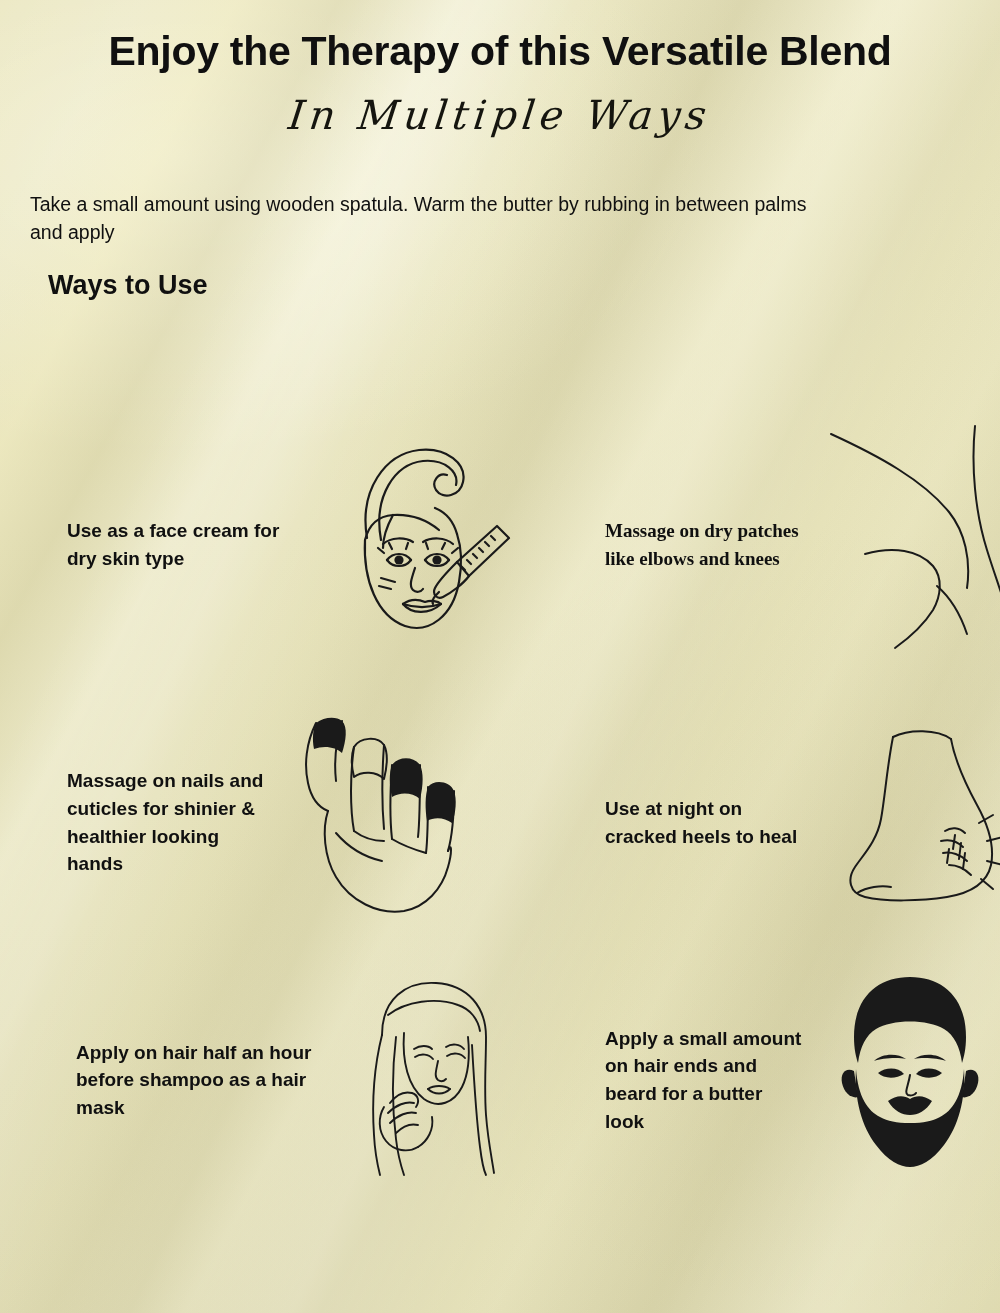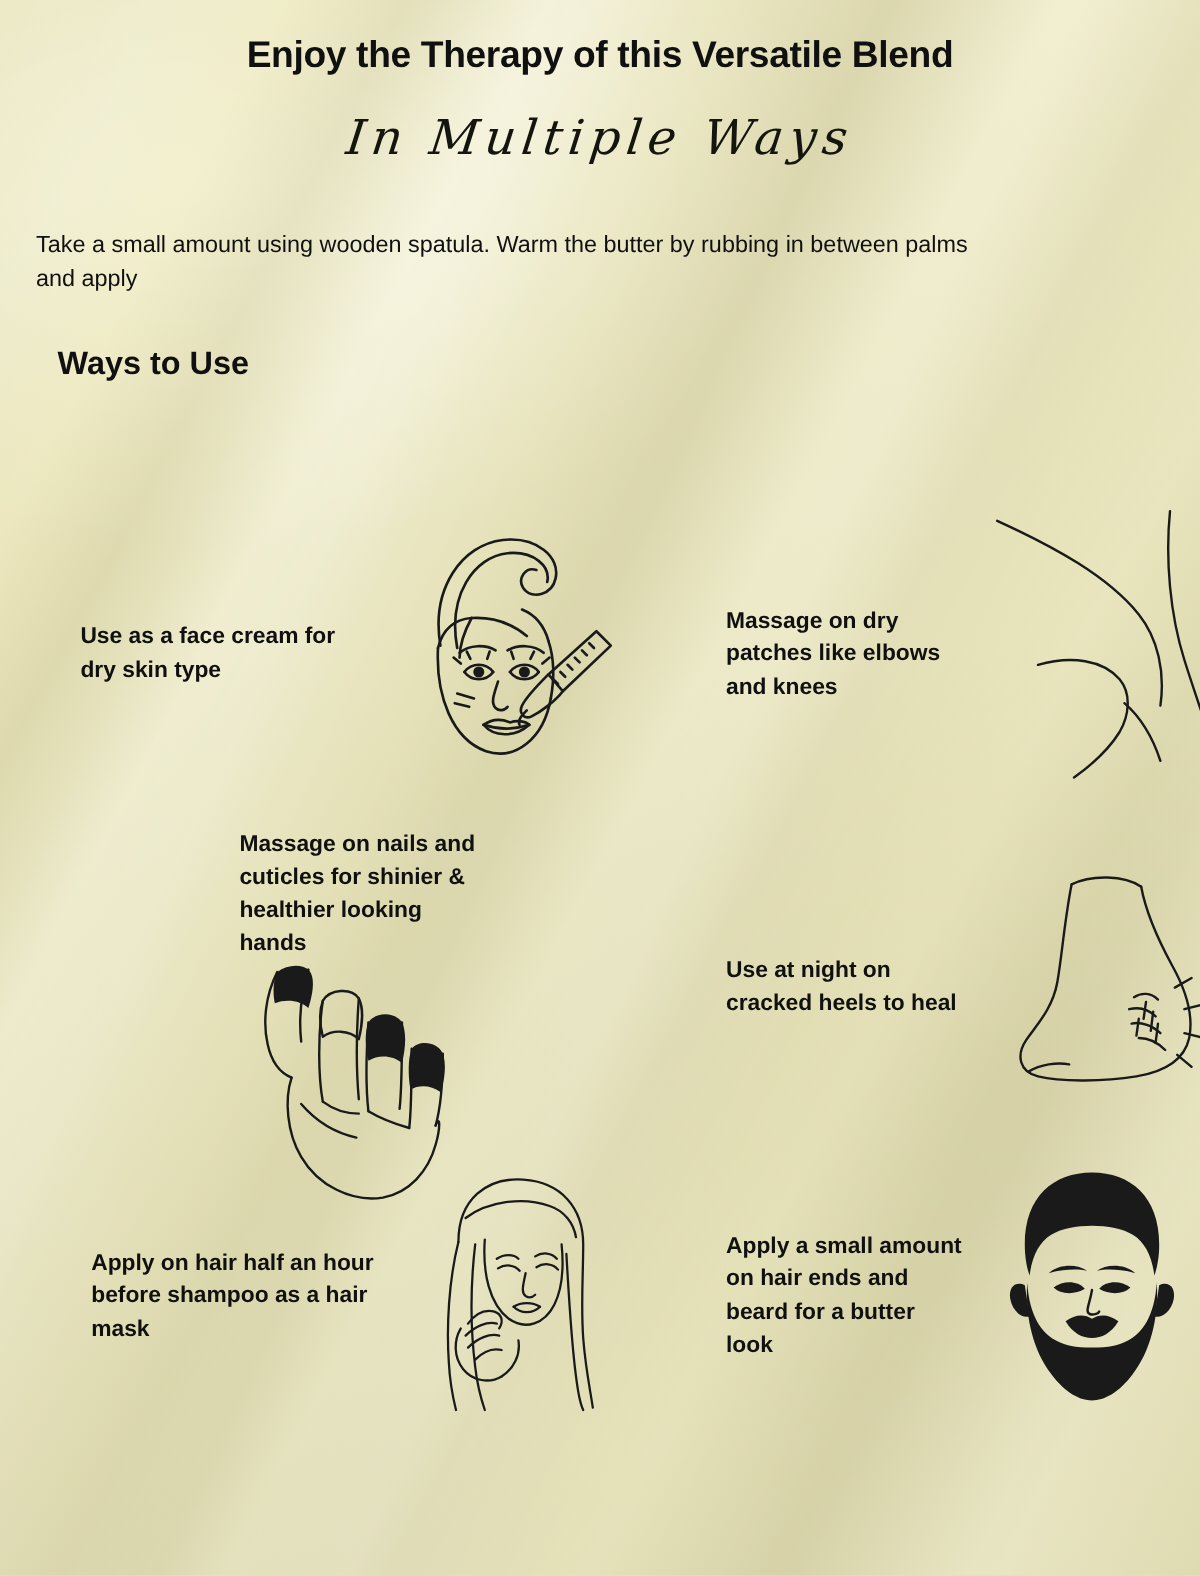--- a/index.html
+++ b/index.html
@@ -58,21 +58,21 @@
     position: relative;
     z-index: 2;
   }
 
   .title {
     position: absolute;
     left: 0;
     top: 28px;
     width: 1000px;
     text-align: center;
-    font-size: 31px;
+    font-size: 41px;
     font-weight: bold;
     color: #101010;
     letter-spacing: -0.3px;
   }
   .subtitle {
     position: absolute;
     left: 0;
     top: 92px;
     width: 1000px;
     text-align: center;
@@ -89,21 +89,21 @@
     top: 190px;
     width: 790px;
     font-size: 19.5px;
     font-weight: normal;
     line-height: 1.45;
     color: #101010;
   }
   .ways-heading {
     position: absolute;
     left: 48px;
-    top: 288px;
+    top: 270px;
     font-size: 27px;
     font-weight: bold;
     color: #101010;
   }
 
   .grid {
     position: absolute;
     left: 0;
     top: 400px;
     width: 1000px;
@@ -131,26 +131,26 @@
     align-items: center;
     justify-content: center;
   }
 
   
   .r1 { height: 290px; }
   .r1 .c1 { padding-left: 30px; }
   .r1 .c1 .txt { width: 230px; }
   .r1 .c1 .art { width: 230px; }
   .r1 .c2 { padding-left: 68px; }
-  .r1 .c2 .txt { width: 210px; }
+  .r1 .c2 .txt { width: 210px; font-family: Liberation Serif, serif; }
   .r1 .c2 .art { width: 220px; }
 
   
   .r2 { height: 265px; }
-  .r2 .c1 { padding-left: 30px; flex-direction: column; }
+  .r2 .c1 { padding-left: 30px; }
   .r2 .c1 .txt { width: 205px; }
   .r2 .c1 .art { width: 230px; }
   .r2 .c2 { padding-left: 68px; justify-content: space-between; }
   .r2 .c2 .txt { width: 210px; }
   .r2 .c2 .art { width: 210px; }
 
   
   .r3 { height: 250px; }
   .r3 .c1 { padding-left: 39px; }
   .r3 .c1 .txt { width: 258px; }

